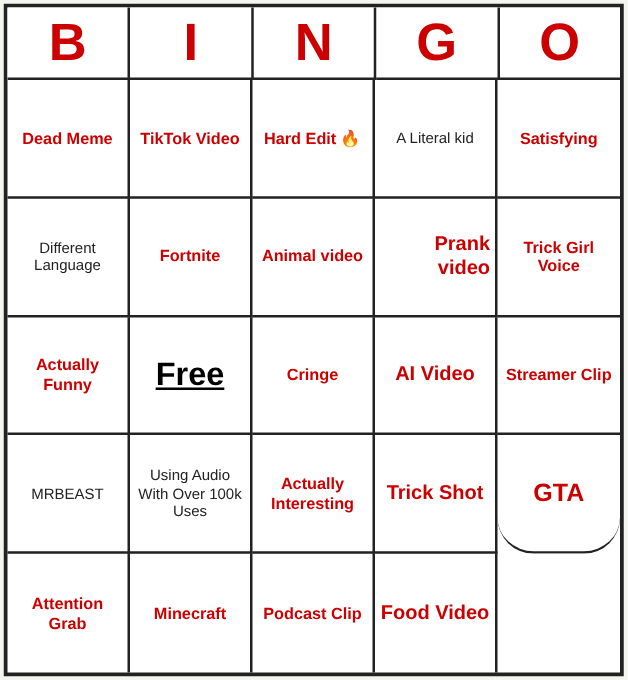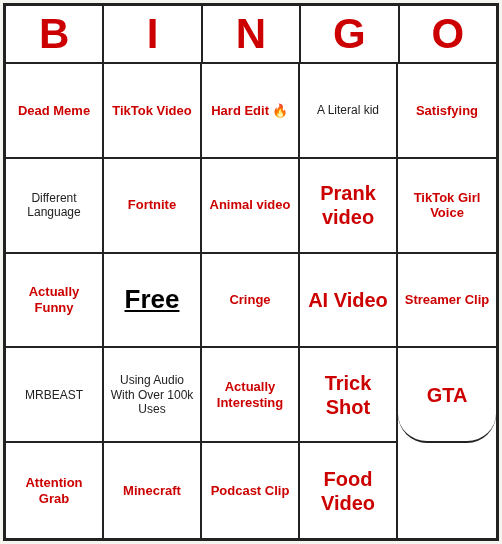--- a/index.html
+++ b/index.html
@@ -57,21 +57,22 @@
       font-size: 13px;
       line-height: 1.2;
     }
     .cell:nth-child(5n) {
       border-right: none;
     }
     .cell:nth-child(n+21) {
       border-bottom: none;
     }
     .cell.large-text {
-      font-size: 20px;
+      font-size: 16px;
+      text-align: right;
     }
     .cell.xlarge-text {
       font-size: 20px;
       border-radius: 29px;
     }
     .cell.free {
       font-size: 26px;
       font-weight: bold;
       color: black;
       text-decoration: underline;
@@ -96,21 +97,21 @@
   <div class="bingo-grid">
   <div class="cell">Dead Meme</div>
       <div class="cell">TikTok Video</div>
       <div class="cell">Hard Edit 🔥</div>
       <div class="cell black-text">A Literal kid</div>
       <div class="cell">Satisfying</div>
       <div class="cell black-text">Different Language</div>
       <div class="cell">Fortnite</div>
       <div class="cell">Animal video</div>
       <div class="cell large-text">Prank video</div>
-      <div class="cell">TikTok Girl Voice</div>
+      <div class="cell">Trick Girl Voice</div>
       <div class="cell">Actually Funny</div>
       <div class="cell free">Free</div>
       <div class="cell">Cringe</div>
       <div class="cell large-text">AI Video</div>
       <div class="cell">Streamer Clip</div>
       <div class="cell black-text">MRBEAST</div>
       <div class="cell black-text">Using Audio With Over 100k Uses</div>
       <div class="cell">Actually Interesting</div>
       <div class="cell large-text">Trick Shot</div>
       <div class="cell xlarge-text">GTA</div>

